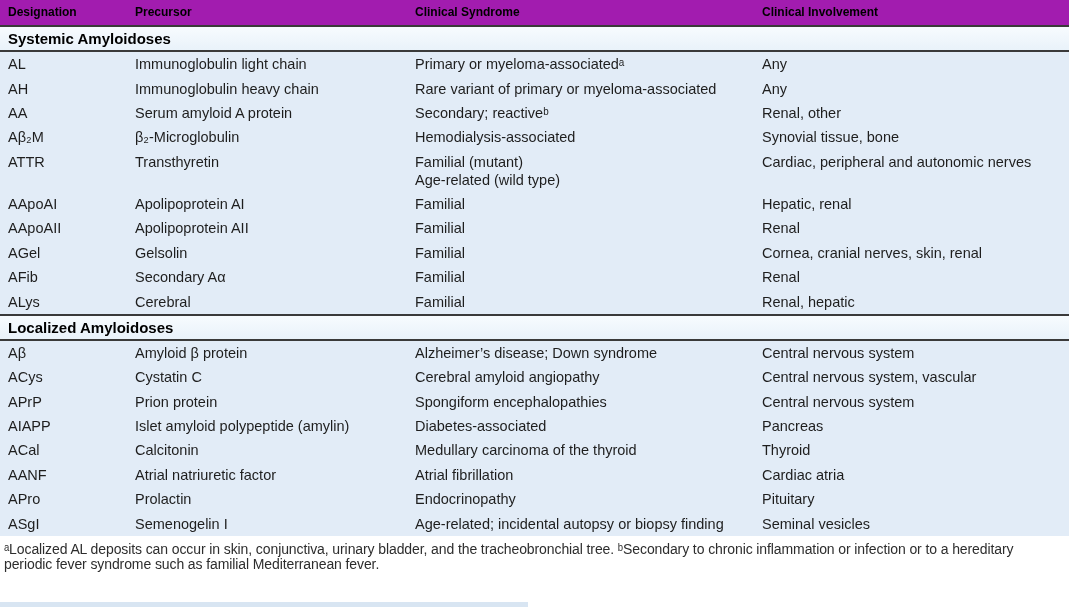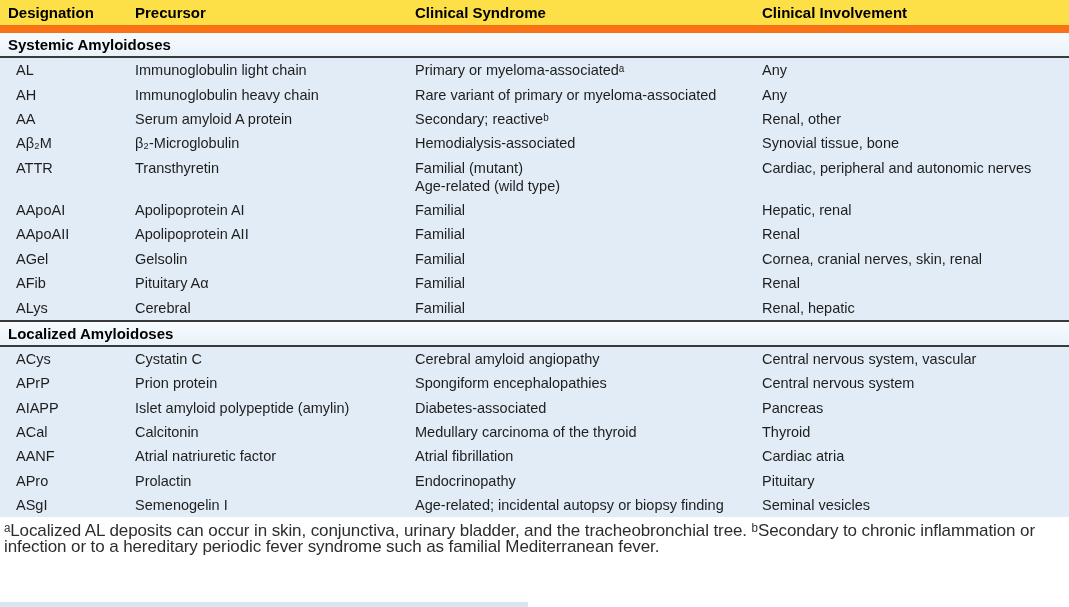--- a/index.html
+++ b/index.html
@@ -13,26 +13,26 @@
     width:1069px;
     border-collapse:collapse;
     table-layout:fixed;
   }
   .amyloid-table col.c1{width:135px;}
   .amyloid-table col.c2{width:280px;}
   .amyloid-table col.c3{width:347px;}
   .amyloid-table col.c4{width:307px;}
   .amyloid-table thead th{
     text-align:left;
-    font-size:15px;
+    font-size:12px;
     font-weight:bold;
     color:#000000;
-    background:#fde047;
+    background:#a21caf;
     padding:4px 4px 4px 0;
-    border-bottom:8px solid #f97316;
+    border-bottom:1px solid #f97316;
     line-height:17px;
     vertical-align:middle;
   }
   .amyloid-table thead th:first-child{padding-left:8px;}
   tr.section-row td{
     font-size:15px;
     font-weight:bold;
     color:#000000;
     background:linear-gradient(to bottom,#f7fbfe,#e9f2fa);
     padding:3px 5px 3px 8px;
@@ -43,23 +43,23 @@
   tr.data-row td{
     font-size:14.5px;
     color:#1e1e1e;
     background:#e2ecf7;
     padding:3.2px 6px 3.2px 0;
     line-height:18px;
     vertical-align:top;
     white-space:pre-line;
     overflow:hidden;
   }
-  tr.data-row td:first-child{padding-left:16px;}
+  tr.data-row td:first-child{padding-left:8px;}
   .footnote{
-    font-size:17px;
+    font-size:14px;
     color:#2d2d2d;
     line-height:15.5px;
     margin:0;
     padding:6px 4px 0 4px;
     letter-spacing:-0.1px;
   }
   .next-table-edge{
     position:absolute;
     left:0;bottom:0;
     width:528px;height:5px;
@@ -132,32 +132,38 @@
         <td>Renal</td>
       </tr>
       <tr class="data-row">
         <td>AGel</td>
         <td>Gelsolin</td>
         <td>Familial</td>
         <td>Cornea, cranial nerves, skin, renal</td>
       </tr>
       <tr class="data-row">
         <td>AFib</td>
-        <td>Pituitary Aα</td>
+        <td>Secondary Aα</td>
         <td>Familial</td>
         <td>Renal</td>
       </tr>
       <tr class="data-row">
         <td>ALys</td>
         <td>Cerebral</td>
         <td>Familial</td>
         <td>Renal, hepatic</td>
       </tr>
       <tr class="section-row">
         <td colspan="4">Localized Amyloidoses</td>
+      </tr>
+      <tr class="data-row">
+        <td>Aβ</td>
+        <td>Amyloid β protein</td>
+        <td>Alzheimer’s disease; Down syndrome</td>
+        <td>Central nervous system</td>
       </tr>
       <tr class="data-row">
         <td>ACys</td>
         <td>Cystatin C</td>
         <td>Cerebral amyloid angiopathy</td>
         <td>Central nervous system, vascular</td>
       </tr>
       <tr class="data-row">
         <td>APrP</td>
         <td>Prion protein</td>

